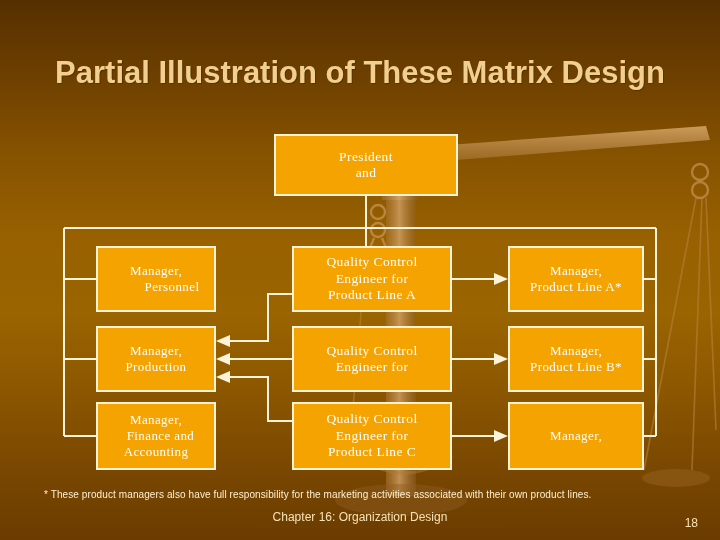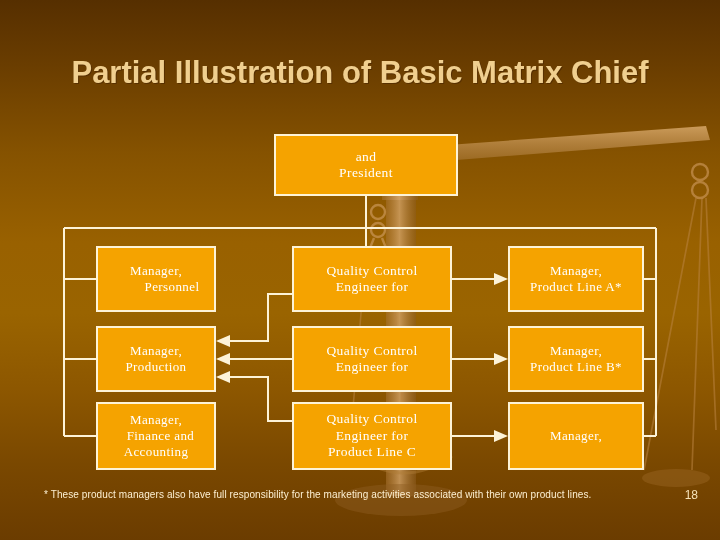--- a/index.html
+++ b/index.html
@@ -60,21 +60,21 @@
     font-family:Liberation Sans, sans-serif;
     font-size:10px;color:#fdf0d2;white-space:nowrap;
     letter-spacing:.1px;
   }
   #footer-title{
     position:absolute;left:0;top:510px;width:720px;text-align:center;
     font-family:"Liberation Sans",sans-serif;
     font-size:12px;color:#f6e2b8;
   }
   #footer-page{
-    position:absolute;right:22px;top:488px;
+    position:absolute;right:22px;top:516px;
     font-family:"Liberation Sans",sans-serif;
     font-size:12px;color:#f6e2b8;
   }
 </style>
 </head>
 <body>
 
 <div id="slide">
 
   <svg id="watermark" viewBox="0 0 720 540" preserveAspectRatio="none">
@@ -113,21 +113,21 @@
     </g>
     <g stroke="#b9843f" stroke-opacity=".55" fill="none" stroke-width="1.7">
       <path d="M696 198 L644 470 M702 198 L692 470 M706 198 L716 430"></path>
     </g>
     <ellipse cx="676" cy="478" rx="34" ry="9" fill="#a06b28" opacity=".4"></ellipse>
 
     <path d="M356 456 q48 34 96 0" fill="none" stroke="#b07c36" stroke-opacity=".45" stroke-width="3"></path>
     <polygon points="420,430 436,446 420,462 404,446" fill="none" stroke="#c79352" stroke-opacity=".5" stroke-width="2"></polygon>
   </svg>
 
-  <div id="title">Partial Illustration of Basic Matrix Chief</div>
+  <div id="title">Partial Illustration of These Matrix Design</div>
 
   <svg id="lines" viewBox="0 0 720 540" preserveAspectRatio="none">
     <g stroke="#fdf3d8" stroke-width="2.4" fill="none" shape-rendering="crispEdges">
 
       <path d="M366 196 L366 228"></path>
 
       <path d="M64 228 L656 228"></path>
 
       <path d="M64 228 L64 436"></path>
       <path d="M64 279 L96 279"></path>
@@ -163,22 +163,22 @@
     </g>
     <g fill="#fdf3d8">
       <polygon points="216,341 230,335 230,347"></polygon>
       <polygon points="216,359 230,353 230,365"></polygon>
       <polygon points="216,377 230,371 230,383"></polygon>
     </g>
   </svg>
 
   <div class="box" id="box-president">
     <span>
+      <span style="display: block;">President</span>
       <span style="display: block;">and</span>
-      <span style="display: block;">President</span>
     </span>
   </div>
 
   <div class="box col-left box-r1">
     <span>
       <span style="display: block;">Manager,</span>
       <span style="display: block; margin-left: 32px;">Personnel</span>
 
     </span>
   </div>
@@ -194,20 +194,21 @@
       <span style="display: block;">Manager,</span>
       <span style="display: block; margin-left: 9px;">Finance and</span>
       <span style="display: block;">Accounting</span>
     </span>
   </div>
 
   <div class="box col-mid box-r1">
     <span>
       <span style="display: block;">Quality Control</span>
       <span style="display: block;">Engineer for</span>
+      <span style="display: block;">Product Line A</span>
     </span>
   </div>
   <div class="box col-mid box-r2">
     <span>
       <span style="display: block;">Quality Control</span>
       <span style="display: block;">Engineer for</span>
     </span>
   </div>
   <div class="box col-mid box-r3">
     <span>
@@ -233,15 +234,16 @@
   </div>
   <div class="box col-right box-r3">
     <span>
       <span style="display: block;">Manager,</span>
 
     </span>
   </div>
 
   <div id="footnote">* These product managers also have full responsibility for the marketing activities associated with their own product lines.</div>
 
+  <div id="footer-title">Chapter 16: Organization Design</div>
   <div id="footer-page">18</div>
 
 </div>
 
 </body></html>

